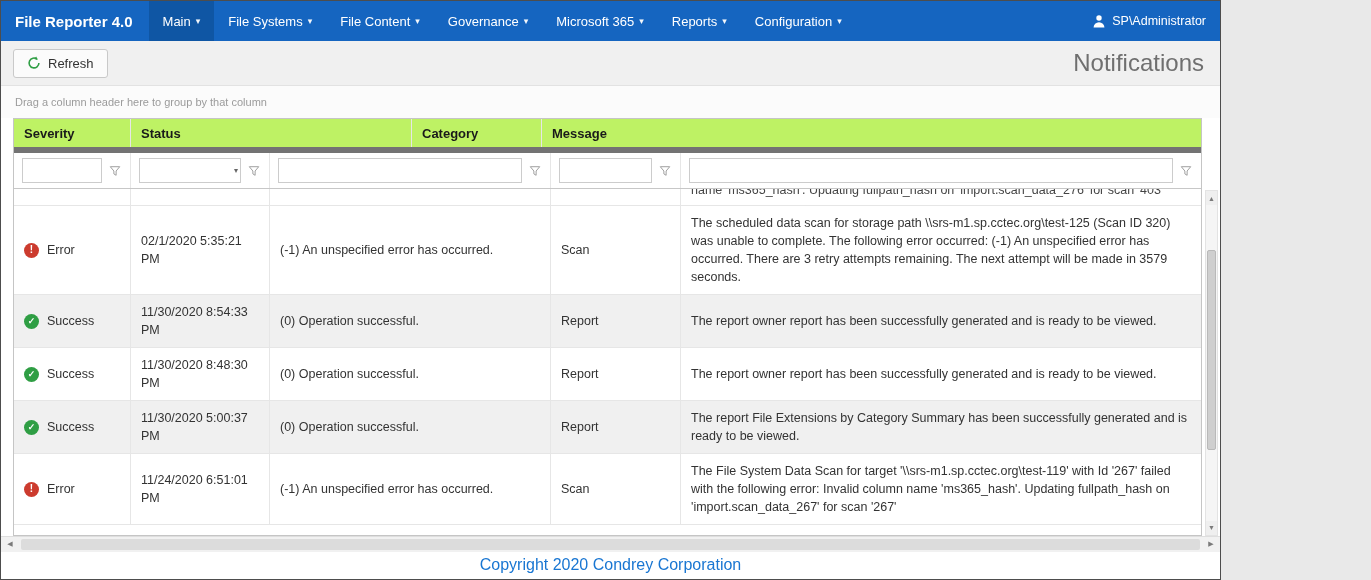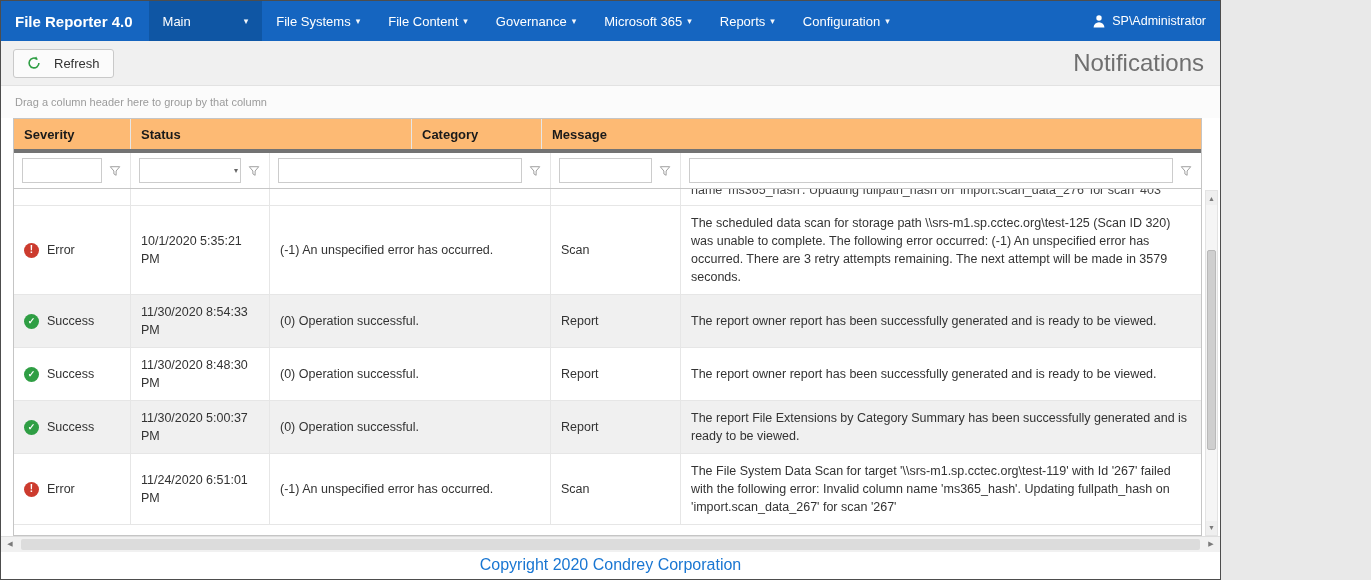--- a/index.html
+++ b/index.html
@@ -6,44 +6,44 @@
   html,body { background:#e9e9e9; }
   body { font-family: "Liberation Sans", sans-serif; }
   .page { width:1221px; height:580px; border:1px solid #4d4d4d; background:#fff;
           display:flex; flex-direction:column; overflow:hidden; }
 
   
   .topnav { flex:0 0 40px; height:40px; background:#1565c0; color:#fff; display:flex; align-items:stretch; }
   .brand { display:flex; align-items:center; padding:0 16px 0 14px; font-size:15px; font-weight:700; white-space:nowrap; }
   .menu { display:flex; align-items:stretch; }
   .menu-item { display:flex; align-items:center; padding:0 14px; font-size:13px; cursor:pointer; white-space:nowrap; }
-  .menu-item.active { background:#0f56a4;gap:48px; }
+  .menu-item.active { background:#0f56a4; }
   .caret { font-size:9px; margin-left:5px; opacity:.95; }
   .user { margin-left:auto; display:flex; align-items:center; gap:6px; padding:0 14px; font-size:12.5px; white-space:nowrap; }
 
   
   .toolbar { flex:0 0 45px; background:#f0f0f0; border-bottom:1px solid #e2e2e2; display:flex; align-items:center; padding:0 16px 0 12px; }
-  .refresh-btn { display:flex; align-items:center; gap:13px; background:#fbfbfb; border:1px solid #c9c9c9; border-radius:3px;
+  .refresh-btn { display:flex; align-items:center; gap:7px; background:#fbfbfb; border:1px solid #c9c9c9; border-radius:3px;
                  padding:6px 13px; font-size:13px; color:#333; font-family:inherit; cursor:pointer; }
   .page-title { margin-left:auto; font-size:24px; color:#6f6f6f; }
 
   
   .group-panel { flex:0 0 32px; background:#fbfbfb; display:flex; align-items:center; padding-left:14px; font-size:11px; color:#9b9b9b; }
 
   
   .grid-row { flex:1 1 auto; display:flex; padding:0 2px 0 12px; min-height:0; }
   .table { flex:1 1 auto; min-width:0; border:1px solid #c5c5c5; background:#fff; display:flex; flex-direction:column; }
 
   .c-sev { width:117px; flex:0 0 117px; }
   .c-ts  { width:139px; flex:0 0 139px; }
   .c-st  { width:281px; flex:0 0 281px; }
   .c-cat { width:130px; flex:0 0 130px; }
   .c-msg { flex:1 1 auto; min-width:0; }
 
-  .thead { flex:0 0 34px; display:flex; border-bottom:4px solid #737373; background:#fdba74; }
+  .thead { flex:0 0 34px; display:flex; border-bottom:6px solid #737373; background:#bef264; }
   .hcell { display:flex; align-items:center; padding:0 10px; font-size:13px; font-weight:700; color:#1a1a1a; border-right:1px solid #e6e6e6; }
   .hcell.c-msg { border-right:none; }
   .sort { margin-left:auto; font-weight:400; color:#555; font-size:13px; }
 
   .tfilter { flex:0 0 36px; display:flex; border-bottom:1px solid #c7c7c7; background:#fff; }
   .fcell { display:flex; align-items:center; gap:4px; padding:0 6px 0 8px; border-right:1px solid #e6e6e6; }
   .fcell.c-msg { border-right:none; }
   .fin { flex:1 1 auto; min-width:0; height:25px; border:1px solid #ccc; padding:0 6px; font-size:12px; font-family:inherit; color:#333; background:#fff; outline:none; }
   .combo { flex:1 1 auto; min-width:0; display:flex; align-items:center; height:25px; border:1px solid #ccc; background:#fff; }
   .combo .fin { border:none; height:23px; }
@@ -218,21 +218,21 @@
           <div class="cell c-msg">
               <span class="clip">name 'ms365_hash'. Updating fullpath_hash on 'import.scan_data_276' for scan '403'</span>
             </div>
         </div>
 
   <div class="trow">
     <div class="cell c-sev">
       <span class="sev-icon err">!</span>
       <span class="sev-label">Error</span>
     </div>
-    <div class="cell c-ts">10/1/2020 5:35:21 PM</div>
+    <div class="cell c-ts">02/1/2020 5:35:21 PM</div>
     <div class="cell c-st">(-1) An unspecified error has occurred.</div>
     <div class="cell c-cat">Scan</div>
     <div class="cell c-msg">The scheduled data scan for storage path \\srs-m1.sp.cctec.org\test-125 (Scan ID 320) was unable to complete. The following error occurred: (-1) An unspecified error has occurred. There are 3 retry attempts remaining. The next attempt will be made in 3579 seconds.</div>
   </div>
 
   <div class="trow alt">
     <div class="cell c-sev">
       <span class="sev-icon ok">✓</span>
       <span class="sev-label">Success</span>
     </div>

